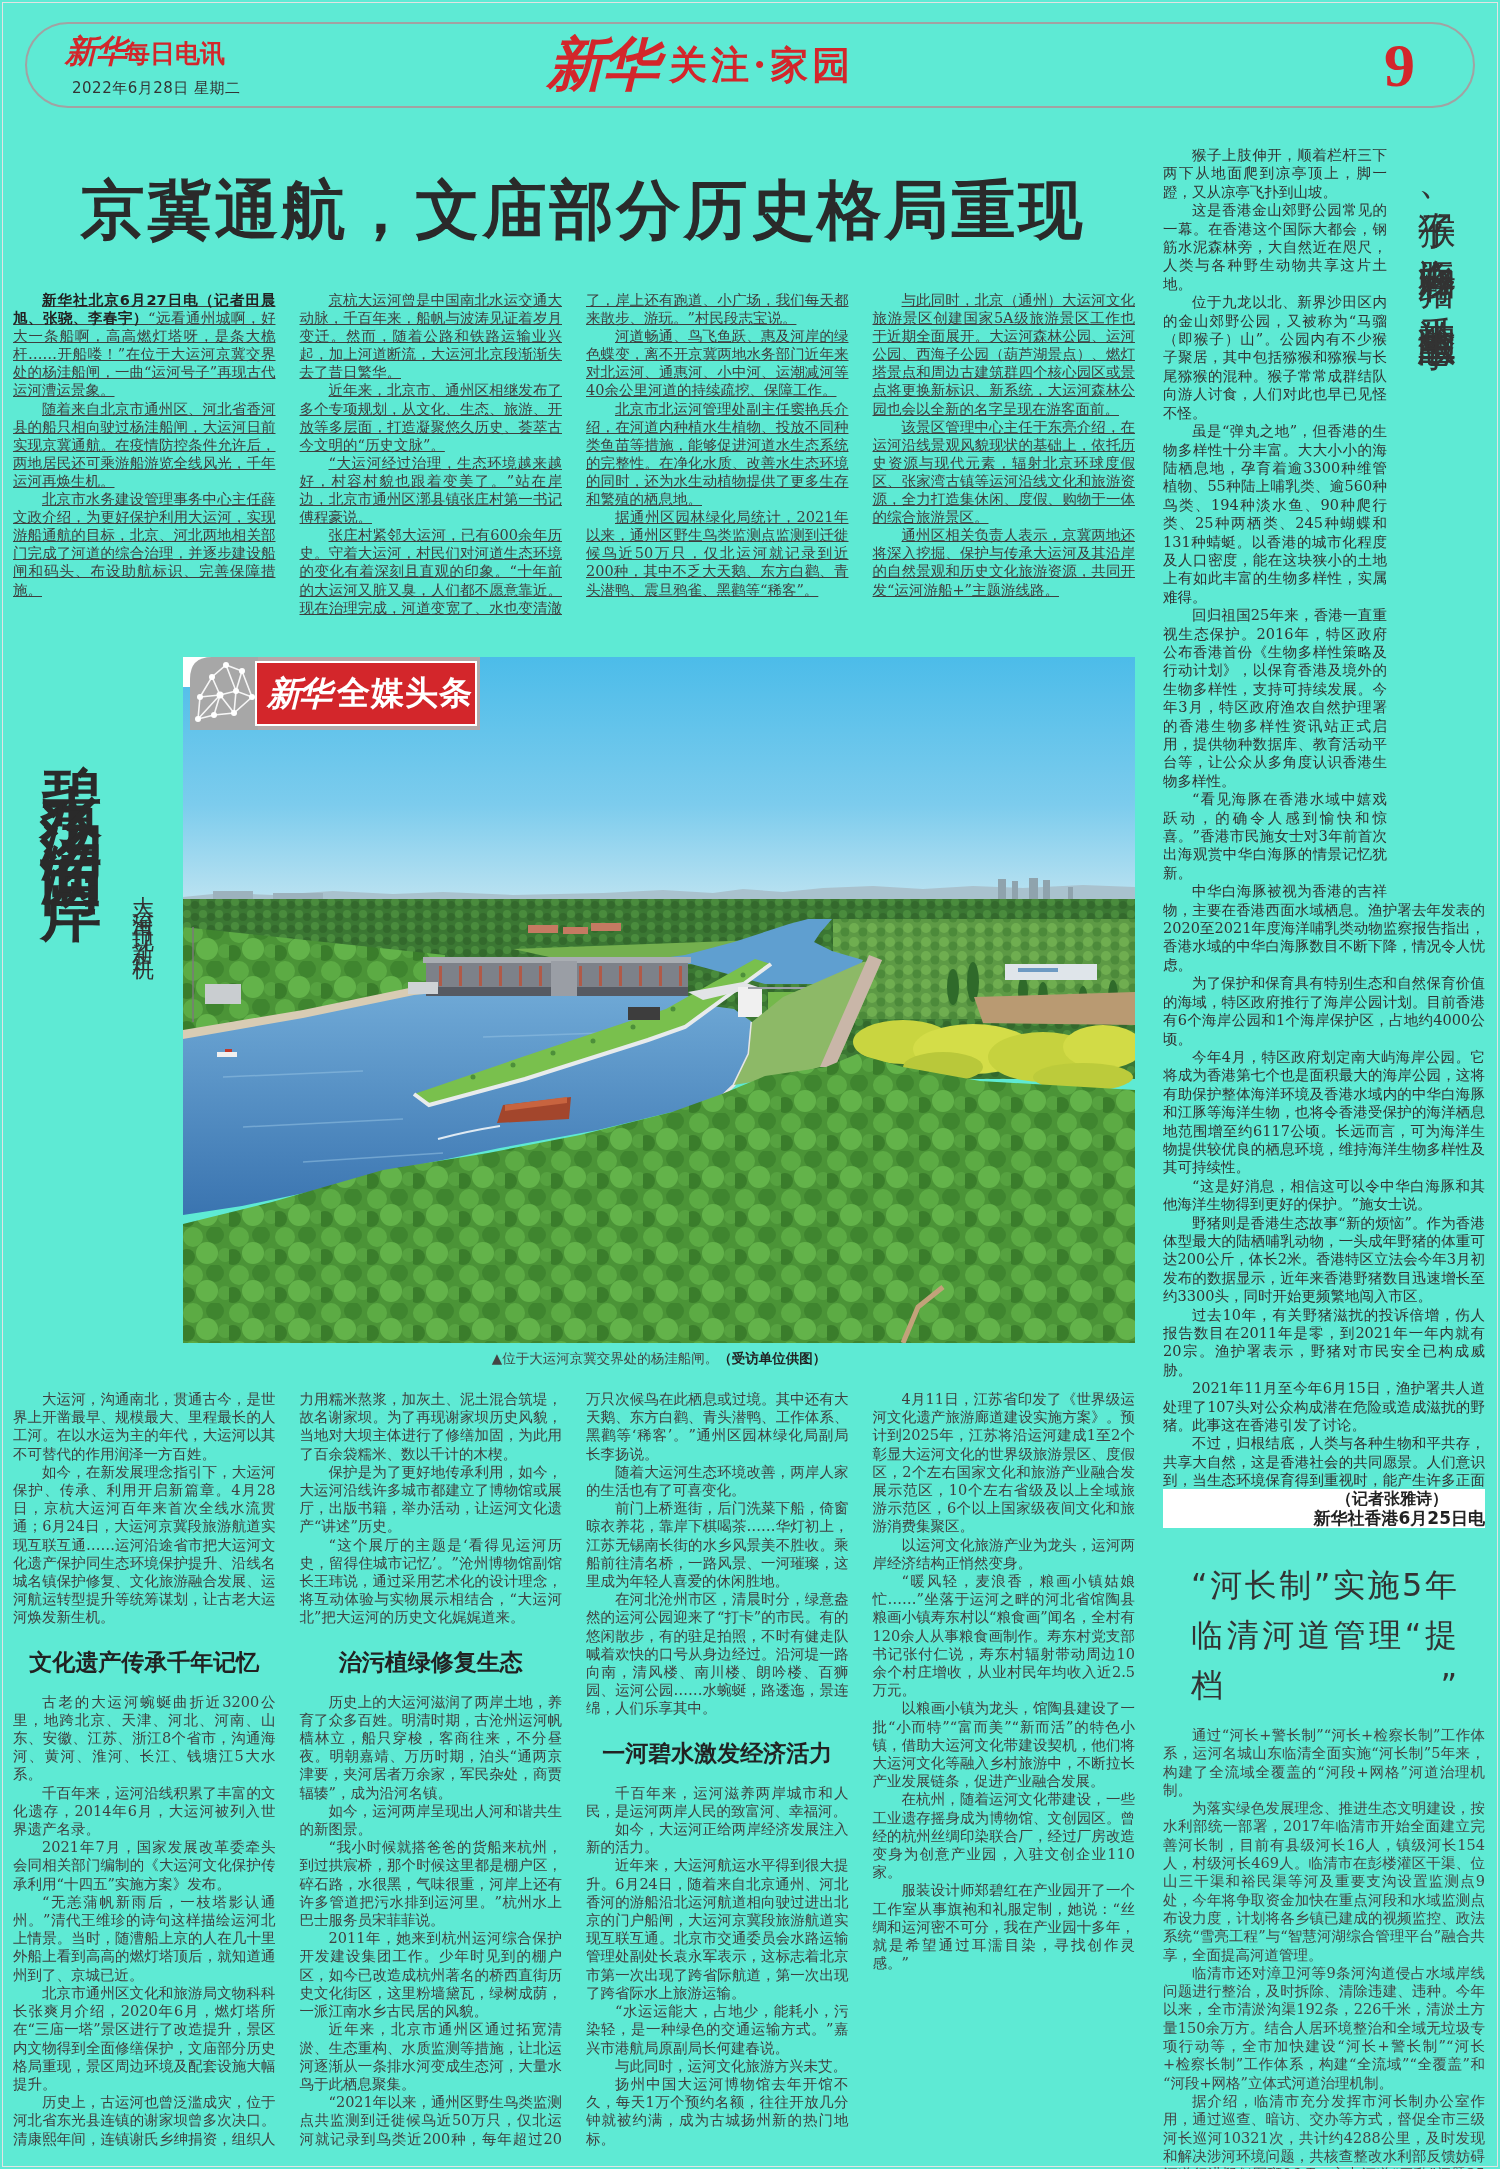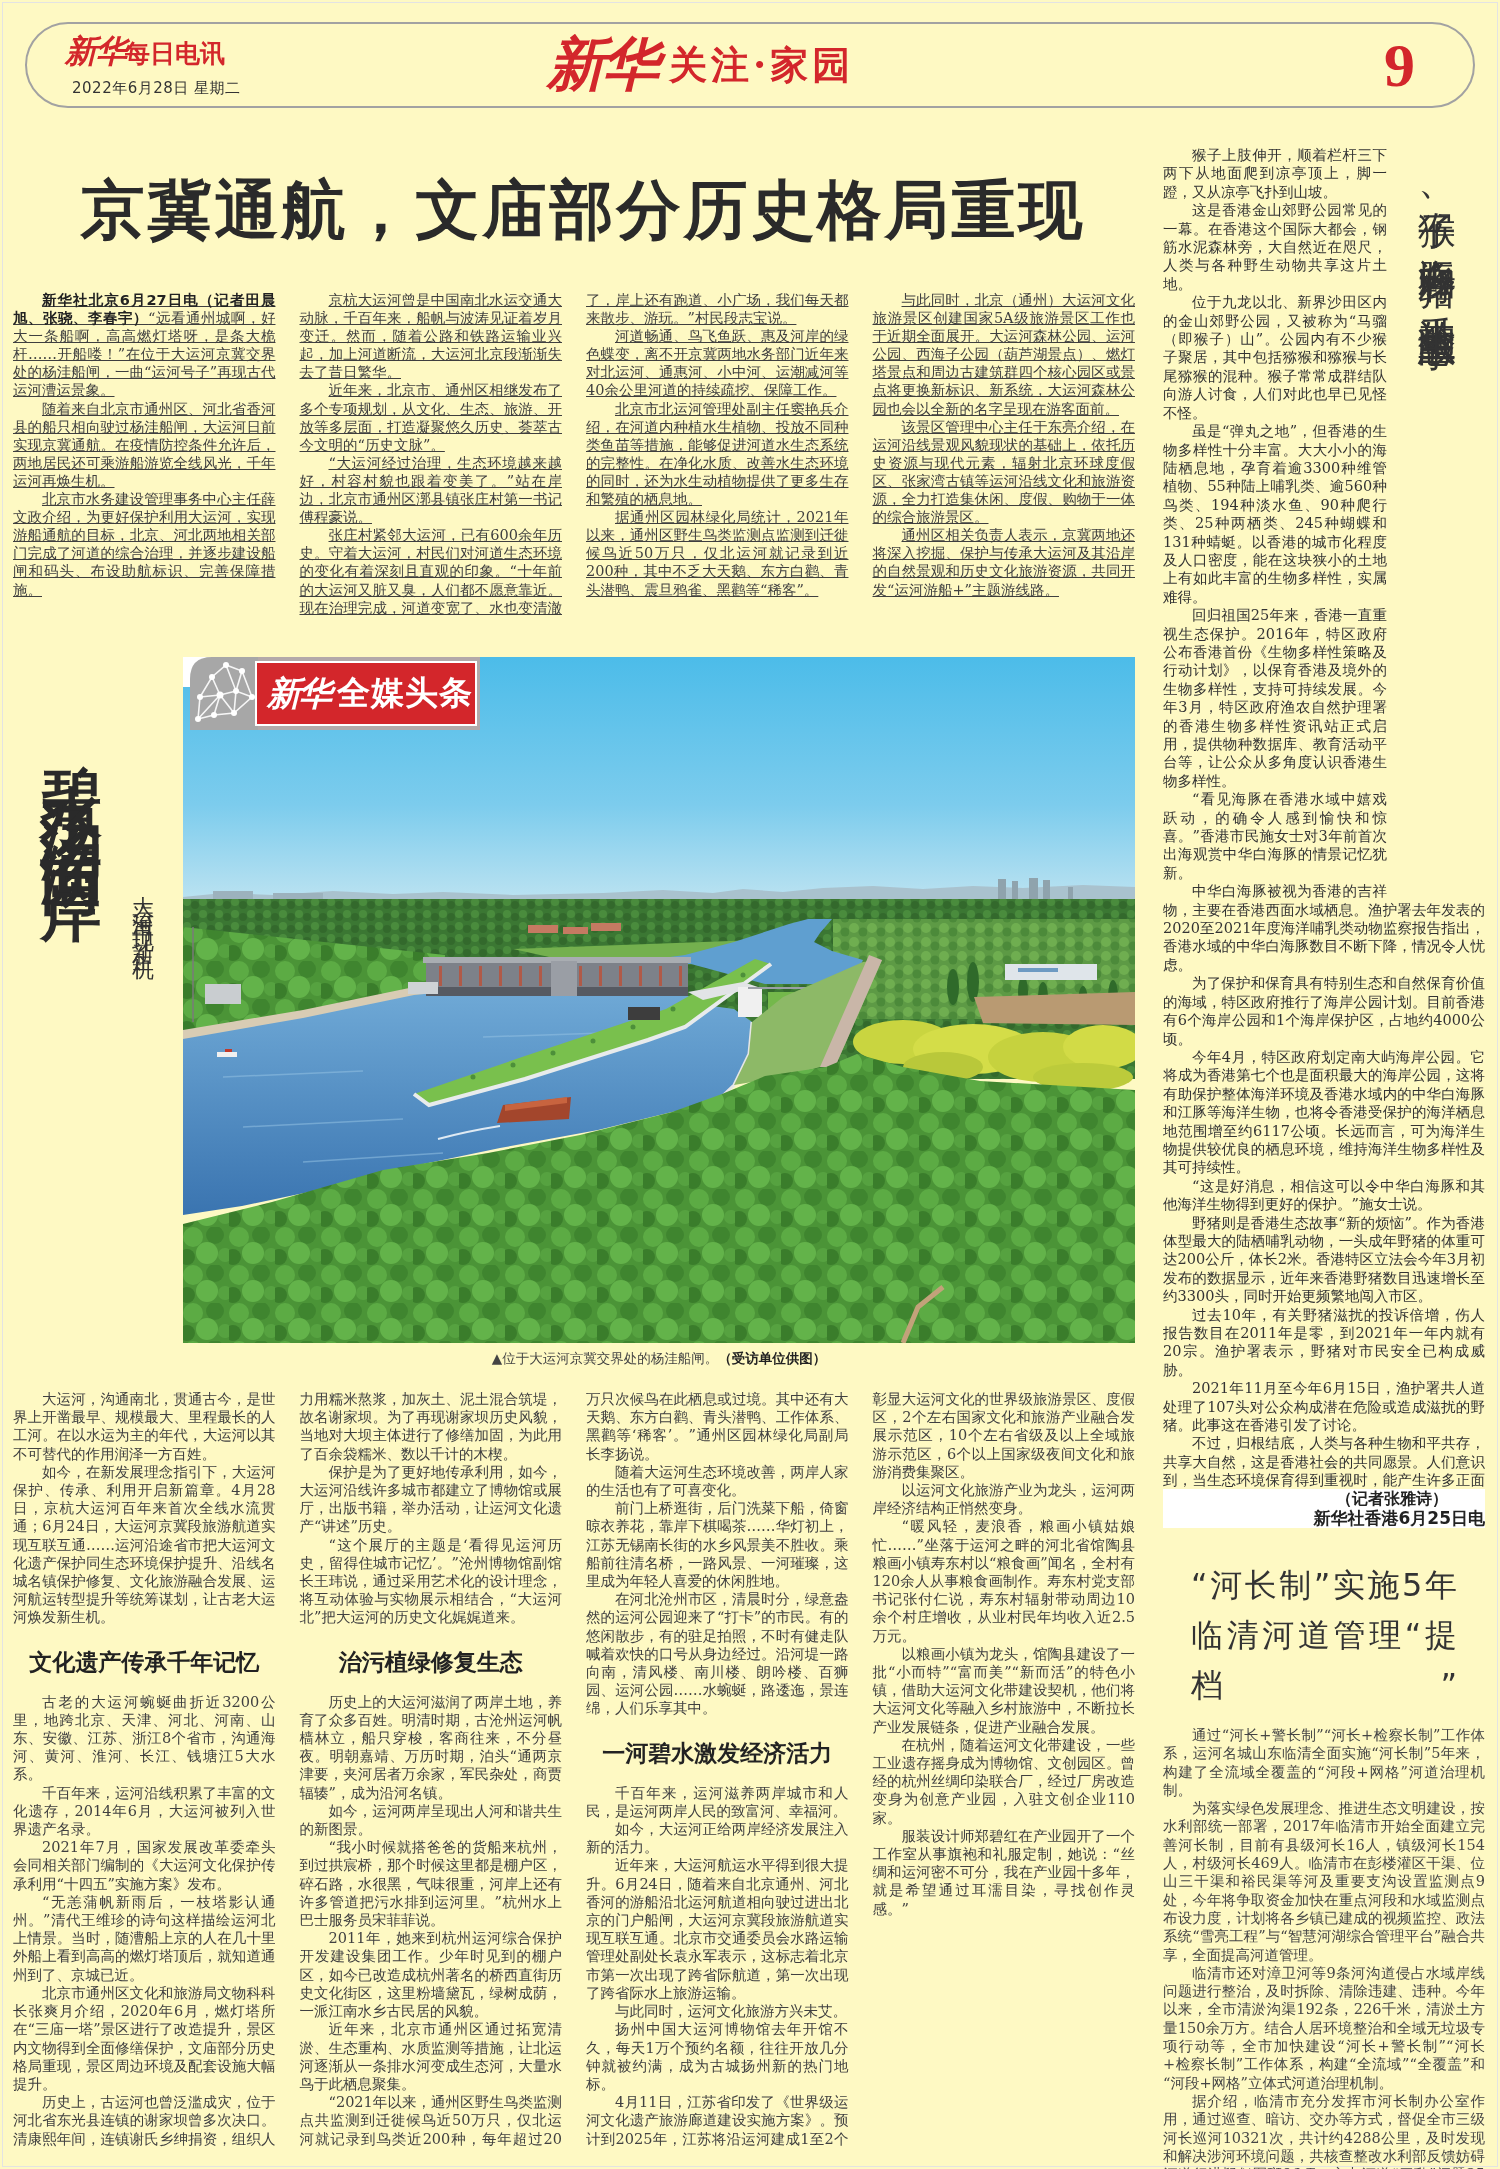--- a/index.html
+++ b/index.html
@@ -1,16 +1,16 @@
 <!DOCTYPE html>
 <html lang="zh"><head>
 <meta charset="utf-8">
 <style>
   body { margin:0; background:#ffffff; }
-  .page { position:relative; width:1500px; height:2169px; background:#fef9c3; overflow:hidden;
+  .page { position:relative; width:1500px; height:2169px; background:#5eead4; overflow:hidden;
           color:#3e3e3e; font-family:"DejaVu Serif","Liberation Serif",serif; }
   .page-frame { position:absolute; left:2px; top:2px; right:2px; bottom:2px; border:1px solid #e3e3e3; pointer-events:none; }
 
   
   .masthead { position:absolute; left:25px; top:22px; width:1450px; height:86px; box-sizing:border-box;
               border:2px solid #a2a2a2; border-radius:43px; }
   .mh-brand { position:absolute; left:38px; top:6px; white-space:nowrap; color:#d3262b; }
   .mh-brand .cal { font-size:32px; font-style:italic; font-weight:bold; letter-spacing:-2px; font-family:"DejaVu Serif",serif; }
   .mh-brand .nm { font-size:25px; font-weight:bold; font-family:"DejaVu Serif",serif; }
   .mh-date { position:absolute; left:45px; top:55px; font-size:15px; color:#333; letter-spacing:0.5px;
@@ -343,20 +343,21 @@
     <p>2011年，她来到杭州运河综合保护开发建设集团工作。少年时见到的棚户区，如今已改造成杭州著名的桥西直街历史文化街区，这里粉墙黛瓦，绿树成荫，一派江南水乡古民居的风貌。</p>
     <p>近年来，北京市通州区通过拓宽清淤、生态重构、水质监测等措施，让北运河逐渐从一条排水河变成生态河，大量水鸟于此栖息聚集。</p>
     <p>“2021年以来，通州区野生鸟类监测点共监测到迁徙候鸟近50万只，仅北运河就记录到鸟类近200种，每年超过20万只次候鸟在此栖息或过境。其中还有大天鹅、东方白鹳、青头潜鸭、工作体系、黑鹳等‘稀客’。”通州区园林绿化局副局长李扬说。</p>
     <p>随着大运河生态环境改善，两岸人家的生活也有了可喜变化。</p>
     <p>前门上桥逛街，后门洗菜下船，倚窗晾衣养花，靠岸下棋喝茶……华灯初上，江苏无锡南长街的水乡风景美不胜收。乘船前往清名桥，一路风景、一河璀璨，这里成为年轻人喜爱的休闲胜地。</p>
     <p>在河北沧州市区，清晨时分，绿意盎然的运河公园迎来了“打卡”的市民。有的悠闲散步，有的驻足拍照，不时有健走队喊着欢快的口号从身边经过。沿河堤一路向南，清风楼、南川楼、朗吟楼、百狮园、运河公园……水蜿蜒，路逶迤，景连绵，人们乐享其中。</p>
     <h3 class="subhead">一河碧水激发经济活力</h3>
     <p>千百年来，运河滋养两岸城市和人民，是运河两岸人民的致富河、幸福河。</p>
     <p>如今，大运河正给两岸经济发展注入新的活力。</p>
     <p>近年来，大运河航运水平得到很大提升。6月24日，随着来自北京通州、河北香河的游船沿北运河航道相向驶过进出北京的门户船闸，大运河京冀段旅游航道实现互联互通。北京市交通委员会水路运输管理处副处长袁永军表示，这标志着北京市第一次出现了跨省际航道，第一次出现了跨省际水上旅游运输。</p>
+    <p>“水运运能大，占地少，能耗小，污染轻，是一种绿色的交通运输方式。”嘉兴市港航局原副局长何建春说。</p>
     <p>与此同时，运河文化旅游方兴未艾。</p>
     <p>扬州中国大运河博物馆去年开馆不久，每天1万个预约名额，往往开放几分钟就被约满，成为古城扬州新的热门地标。</p>
     <p>4月11日，江苏省印发了《世界级运河文化遗产旅游廊道建设实施方案》。预计到2025年，江苏将沿运河建成1至2个彰显大运河文化的世界级旅游景区、度假区，2个左右国家文化和旅游产业融合发展示范区，10个左右省级及以上全域旅游示范区，6个以上国家级夜间文化和旅游消费集聚区。</p>
     <p>以运河文化旅游产业为龙头，运河两岸经济结构正悄然变身。</p>
     <p>“暖风轻，麦浪香，粮画小镇姑娘忙……”坐落于运河之畔的河北省馆陶县粮画小镇寿东村以“粮食画”闻名，全村有120余人从事粮食画制作。寿东村党支部书记张付仁说，寿东村辐射带动周边10余个村庄增收，从业村民年均收入近2.5万元。</p>
     <p>以粮画小镇为龙头，馆陶县建设了一批“小而特”“富而美”“新而活”的特色小镇，借助大运河文化带建设契机，他们将大运河文化等融入乡村旅游中，不断拉长产业发展链条，促进产业融合发展。</p>
     <p>在杭州，随着运河文化带建设，一些工业遗存摇身成为博物馆、文创园区。曾经的杭州丝绸印染联合厂，经过厂房改造变身为创意产业园，入驻文创企业110家。</p>
     <p>服装设计师郑碧红在产业园开了一个工作室从事旗袍和礼服定制，她说：“丝绸和运河密不可分，我在产业园十多年，就是希望通过耳濡目染，寻找创作灵感。”</p>
 
   </div>

